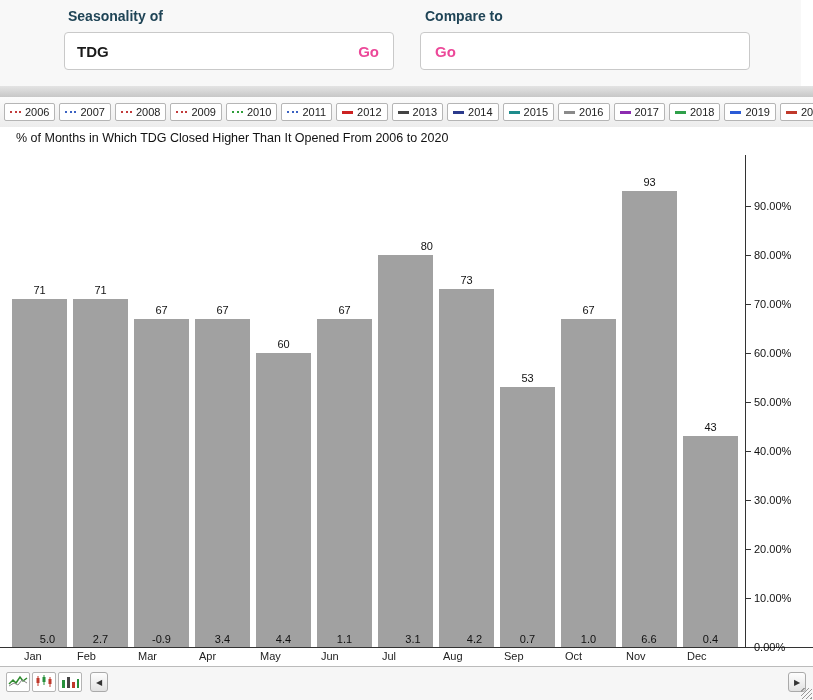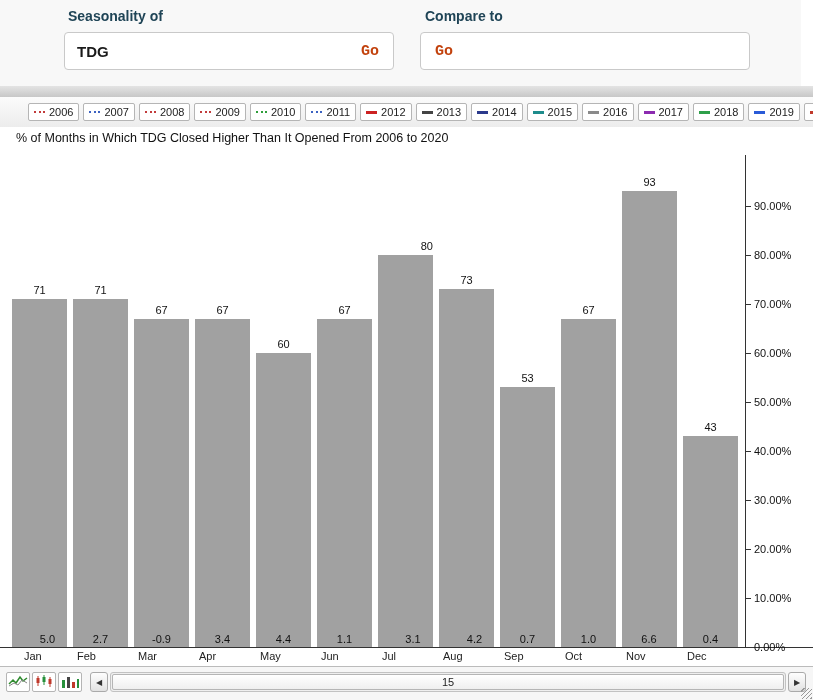--- a/index.html
+++ b/index.html
@@ -7,26 +7,26 @@
   body { font-family: "Liberation Sans", sans-serif; }
   #page { position: relative; width: 813px; height: 700px; background: #fff; overflow: hidden; }
 
   
   .header { position: absolute; left: 0; top: 0; width: 801px; height: 86px; background: #f8f8f8; }
   .field-label { position: absolute; top: 8px; font-size: 14px; font-weight: bold; color: #1f4456; }
   .sym-group { position: absolute; top: 32px; height: 38px; background: #fff; border: 1px solid #c9c9c9; border-radius: 4px; display: flex; align-items: center; }
   .sym-group input { flex: 1; min-width: 0; border: none; outline: none; background: transparent; padding: 0 12px; font-family: inherit; font-size: 15px; color: #1a1a1a; }
   .sym-group input.main { font-weight: bold; }
   .sym-group input::placeholder { color: #9a9a9a; font-weight: normal; }
-  .go-btn { border: none; background: none; font-family: Liberation Mono, monospace; font-weight: bold; font-size: 15px; color: #c2410c; padding: 0 14px; cursor: pointer; }
+  .go-btn { border: none; background: none; font-family: Liberation Sans, sans-serif; font-weight: bold; font-size: 15px; color: #ec4899; padding: 0 14px; cursor: pointer; }
 
   .divider { position: absolute; left: 0; top: 86px; width: 813px; height: 11px; background: linear-gradient(#e4e4e4, #c7c7c7); }
 
   
-  .legend-bar { position: absolute; left: 0; top: 97px; width: 813px; height: 30px; background: linear-gradient(#fbfbfb, #ececec); display: flex; align-items: center; padding-left: 28px; gap: 4px; }
+  .legend-bar { position: absolute; left: 0; top: 97px; width: 813px; height: 30px; background: linear-gradient(#fbfbfb, #ececec); display: flex; align-items: center; padding-left: 4px; gap: 4px; }
   .legend-item { display: inline-flex; align-items: center; gap: 4px; background: #fff; border: 1px solid #b5b5b5; border-radius: 2px; padding: 2px 5px; font-size: 11px; color: #222; cursor: pointer; }
   .marker { display: inline-block; width: 11px; height: 0; }
   .marker.dotted { border-top: 2px dotted; }
   .marker.solid { border-top: 3px solid; }
 
   .chart-title { position: absolute; left: 16px; top: 131px; font-size: 12.5px; color: #111; }
 
   
   .plot-area { position: absolute; left: 0; top: 150px; width: 745px; height: 497px; }
   .bar { position: absolute; bottom: 0; background: #a1a1a1; }
@@ -218,25 +218,20 @@
           <rect x="7" y="3" width="3" height="11" fill="#444"></rect>
           <rect x="12" y="8" width="3" height="6" fill="#c0392b"></rect>
           <rect x="17" y="5" width="2" height="9" fill="#27903b"></rect>
         </svg>
       </span>
     </button>
 
     <button class="scroll-btn" style="left:90px">
       <span>◀</span>
     </button>
-    <div class="scroll-track">
-      <div class="scroll-thumb">
-        <span>15</span>
-      </div>
-    </div>
     <button class="scroll-btn" style="left:788px">
       <span>▶</span>
     </button>
 
     <div class="resize-grip"></div>
   </div>
 
 <div class="tick" style="top: 647px;"></div>
     <div class="tick-label" style="top: 641px;">0.00%</div>
     <div class="tick" style="top: 598px;"></div>

